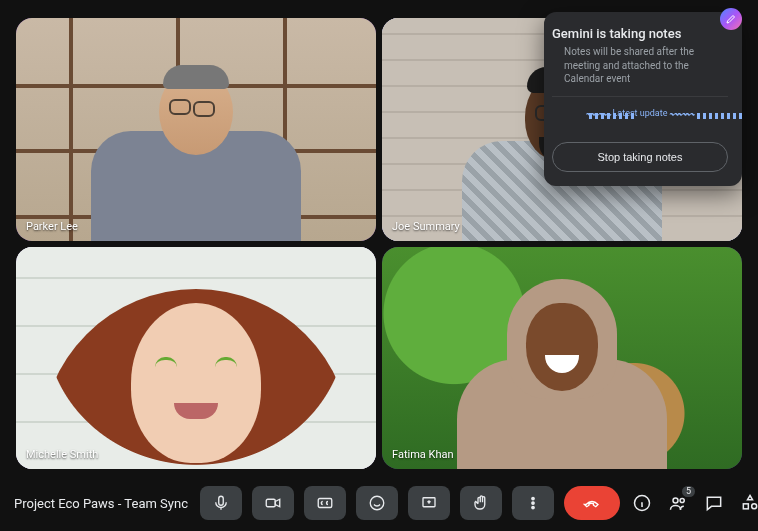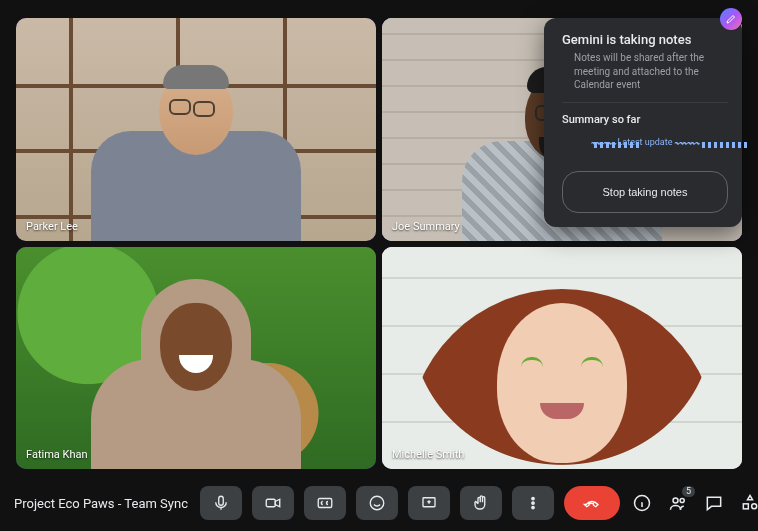--- a/index.html
+++ b/index.html
@@ -1,19 +1,19 @@
 <!DOCTYPE html>
 <html><head>
 <meta charset="utf-8">
 <style>
   * { box-sizing: border-box; margin: 0; padding: 0; }
   html, body { width: 758px; height: 531px; background: #111; font-family: "Google Sans", Roboto, Arial, sans-serif; color: #e8eaed; overflow: hidden; }
   .app { position: relative; width: 100%; height: 100%; display: flex; flex-direction: column; }
   .grid { flex: 1; display: grid; grid-template-columns: 1fr 1fr; grid-template-rows: 1fr 1fr; gap: 6px; padding: 18px 16px 6px 16px; }
-  .tile { position: relative; border-radius: 10px; overflow: hidden; background: #4c1d95; }
+  .tile { position: relative; border-radius: 16px; overflow: hidden; background: #4c1d95; }
   .tile.active { outline: 2px solid #8ab4f8; outline-offset: -2px; }
   .tile .bg { position: absolute; inset: 0; }
   .name-tag { position: absolute; left: 10px; bottom: 8px; font-size: 11px; color: #fff; text-shadow: 0 1px 2px rgba(0,0,0,.7); }
 
   
   .bg-shelf { background:
     linear-gradient(#6a4b34,#6a4b34) 0 30%/100% 4px no-repeat,
     linear-gradient(#6a4b34,#6a4b34) 0 60%/100% 4px no-repeat,
     linear-gradient(#6a4b34,#6a4b34) 0 90%/100% 4px no-repeat,
     linear-gradient(#6a4b34,#6a4b34) 15% 0/4px 100% no-repeat,
@@ -43,34 +43,34 @@
   .controls { display:flex; gap:10px; margin: 0 auto; }
   .ctrl-btn { width:42px; height:34px; background:#3c4043; border:none; border-radius:8px; display:flex; align-items:center; justify-content:center; color:#e8eaed; cursor:pointer; }
   .ctrl-btn.end { background:#ea4335; width:56px; border-radius:18px; }
   .ctrl-btn svg { width:18px; height:18px; stroke:#e8eaed; fill:none; stroke-width:1.8; }
   .ctrl-btn.end svg { stroke:#fff; }
   .right-icons { display:flex; gap:16px; align-items:center; }
   .right-icons .ricon { width:20px;height:20px; color:#e8eaed; position:relative; cursor:pointer; }
   .badge { position:absolute; top:-7px; right:-7px; background:#3c4043; color:#e8eaed; font-size:9px; border-radius:8px; padding:1px 4px; line-height:1; }
 
   
-  .notes { position:absolute; top:18px; right:16px; width:198px; background:#2a2b2e; border-radius:12px; padding:14px 14px 14px 18px; box-shadow:0 8px 24px rgba(0,0,0,.5); z-index:5; }
+  .notes { position:absolute; top:12px; right:16px; width:198px; background:#2a2b2e; border-radius:12px; padding:14px 14px 14px 8px; box-shadow:0 8px 24px rgba(0,0,0,.5); z-index:5; }
   .notes-title { font-size:13px; font-weight:500; margin-bottom:4px; }
   .notes-sub { font-size:10px; color:#9aa0a6; line-height:1.35;margin-left:12px; }
   .notes-divider { border:none; border-top:1px solid rgba(255,255,255,.08); margin:10px 0; }
   .summary-h { font-size:11px; font-weight:500; margin-bottom:6px; }
   .summary-p { font-size:9.5px; color:#bdc1c6; line-height:1.45; }
   .latest { margin:10px 0; text-align:center; font-size:9px; color:#8ab4f8; position:relative; }
   .latest::before,.latest::after{ content:""; position:absolute; top:50%; width:48px; height:5px; background:repeating-linear-gradient(90deg,transparent 0 3px,#8ab4f8 3px 6px); mask: radial-gradient(circle,#000 40%,transparent 41%); -webkit-mask: none; border-top:1px dashed transparent;}
   .latest .wave{display:inline-block;vertical-align:middle;color:#8ab4f8;letter-spacing:-1px;}
   .updated-row{display:flex;align-items:center;gap:8px;margin-top:12px;}
   .updated-text{font-size:8.5px;color:#9aa0a6;flex:1;}
   .mini-icon{width:14px;height:14px;stroke:#9aa0a6;fill:none;stroke-width:1.6;cursor:pointer;}
   .sep{width:1px;height:14px;background:rgba(255,255,255,.12);}
-  .stop-btn{margin-top:12px;width:100%;height:42px;border:1px solid #5f6368;background:transparent;color:#e8eaed;border-radius:16px;font-size:11px;cursor:pointer;}
+  .stop-btn{margin-top:12px;width:100%;height:30px;border:1px solid #5f6368;background:transparent;color:#e8eaed;border-radius:16px;font-size:11px;cursor:pointer;}
 
   .gemini-fab{position:absolute;top:8px;right:16px;width:22px;height:22px;border-radius:50%;background:linear-gradient(135deg,#4f87ff,#a855f7,#f472b6);display:flex;align-items:center;justify-content:center;z-index:6;cursor:pointer;}
   .gemini-fab svg{width:12px;height:12px;stroke:#fff;fill:none;stroke-width:2;}
 </style>
 </head>
 <body>
 
 <div class="app">
 
   <div class="gemini-fab">
@@ -100,51 +100,50 @@
         <div class="head" style="position:absolute;bottom:80px;left:50%;transform:translateX(-50%);width:74px;height:88px;background:#5a3a25;border-radius:50% 50% 46% 46%;">
           <div style="position:absolute;top:-6px;left:2px;right:2px;height:26px;background:#1c1c1c;border-radius:42px 42px 14px 14px;"></div>
           <div style="position:absolute;bottom:-2px;left:14px;right:14px;height:26px;background:#1c1c1c;border-radius:0 0 20px 20px;"></div>
           <div class="glasses" style="top:32px;left:10px;width:22px;height:16px;border-color:#2b2b2b;"></div>
         </div>
       </div>
       <div class="name-tag">Joe Summary</div>
     </div>
 
     <div class="tile">
-      <div class="bg bg-forest"></div>
-      <div class="person">
-        <div class="torso" style="width:210px;height:110px;background:#b59a84;border-radius:60px 60px 0 0;"></div>
-        <div style="position:absolute;bottom:70px;left:50%;transform:translateX(-50%);width:110px;height:120px;background:#b59a84;border-radius:56px 56px 40px 40px;"></div>
-        <div class="head" style="position:absolute;bottom:78px;left:50%;transform:translateX(-50%);width:72px;height:88px;background:#7a4a2c;border-radius:46% 46% 50% 50%;">
-          <div style="position:absolute;bottom:18px;left:50%;transform:translateX(-50%);width:34px;height:18px;background:#fff;border-radius:0 0 18px 18px;"></div>
-        </div>
-      </div>
-      <div class="name-tag">Fatima Khan</div>
-    </div>
-
-    <div class="tile">
       <div class="bg bg-tiles"></div>
       <div class="person">
         <div style="position:absolute;bottom:0;left:50%;transform:translateX(-50%);width:310px;height:180px;background:radial-gradient(ellipse at 50% 20%,#8a3b1f 0 150px,transparent 151px);border-radius:160px 160px 0 0;"></div>
         <div class="head" style="position:absolute;bottom:6px;left:50%;transform:translateX(-50%);width:130px;height:160px;background:#f1cdb3;border-radius:50% 50% 46% 46%;">
           <div style="position:absolute;bottom:44px;left:50%;transform:translateX(-50%);width:44px;height:16px;background:#b66;border-radius:0 0 22px 22px;"></div>
           <div style="position:absolute;top:54px;left:24px;width:22px;height:10px;border-top:3px solid #6a3;border-radius:12px 12px 0 0;"></div>
           <div style="position:absolute;top:54px;right:24px;width:22px;height:10px;border-top:3px solid #6a3;border-radius:12px 12px 0 0;"></div>
         </div>
       </div>
       <div class="name-tag">Michelle Smith</div>
     </div>
 
+    <div class="tile">
+      <div class="bg bg-forest"></div>
+      <div class="person">
+        <div class="torso" style="width:210px;height:110px;background:#b59a84;border-radius:60px 60px 0 0;"></div>
+        <div style="position:absolute;bottom:70px;left:50%;transform:translateX(-50%);width:110px;height:120px;background:#b59a84;border-radius:56px 56px 40px 40px;"></div>
+        <div class="head" style="position:absolute;bottom:78px;left:50%;transform:translateX(-50%);width:72px;height:88px;background:#7a4a2c;border-radius:46% 46% 50% 50%;">
+          <div style="position:absolute;bottom:18px;left:50%;transform:translateX(-50%);width:34px;height:18px;background:#fff;border-radius:0 0 18px 18px;"></div>
+        </div>
+      </div>
+      <div class="name-tag">Fatima Khan</div>
+    </div>
+
   </div>
 
   <div class="notes">
     <div class="notes-title">Gemini is taking notes</div>
     <div class="notes-sub">Notes will be shared after the meeting and attached to the Calendar event</div>
     <hr class="notes-divider">
-    <div class="summary-h">Summary so far</div>
     <div class="latest">
       <span class="wave">〰〰〰</span>&nbsp;<span>Latest update</span>&nbsp;<span class="wave">〰〰〰</span>
     </div>
     <button class="stop-btn">Stop taking notes</button>
   </div>
 
   <div class="bar">
     <div class="meeting-name">Project Eco Paws - Team Sync</div>
 
     <div class="controls">

